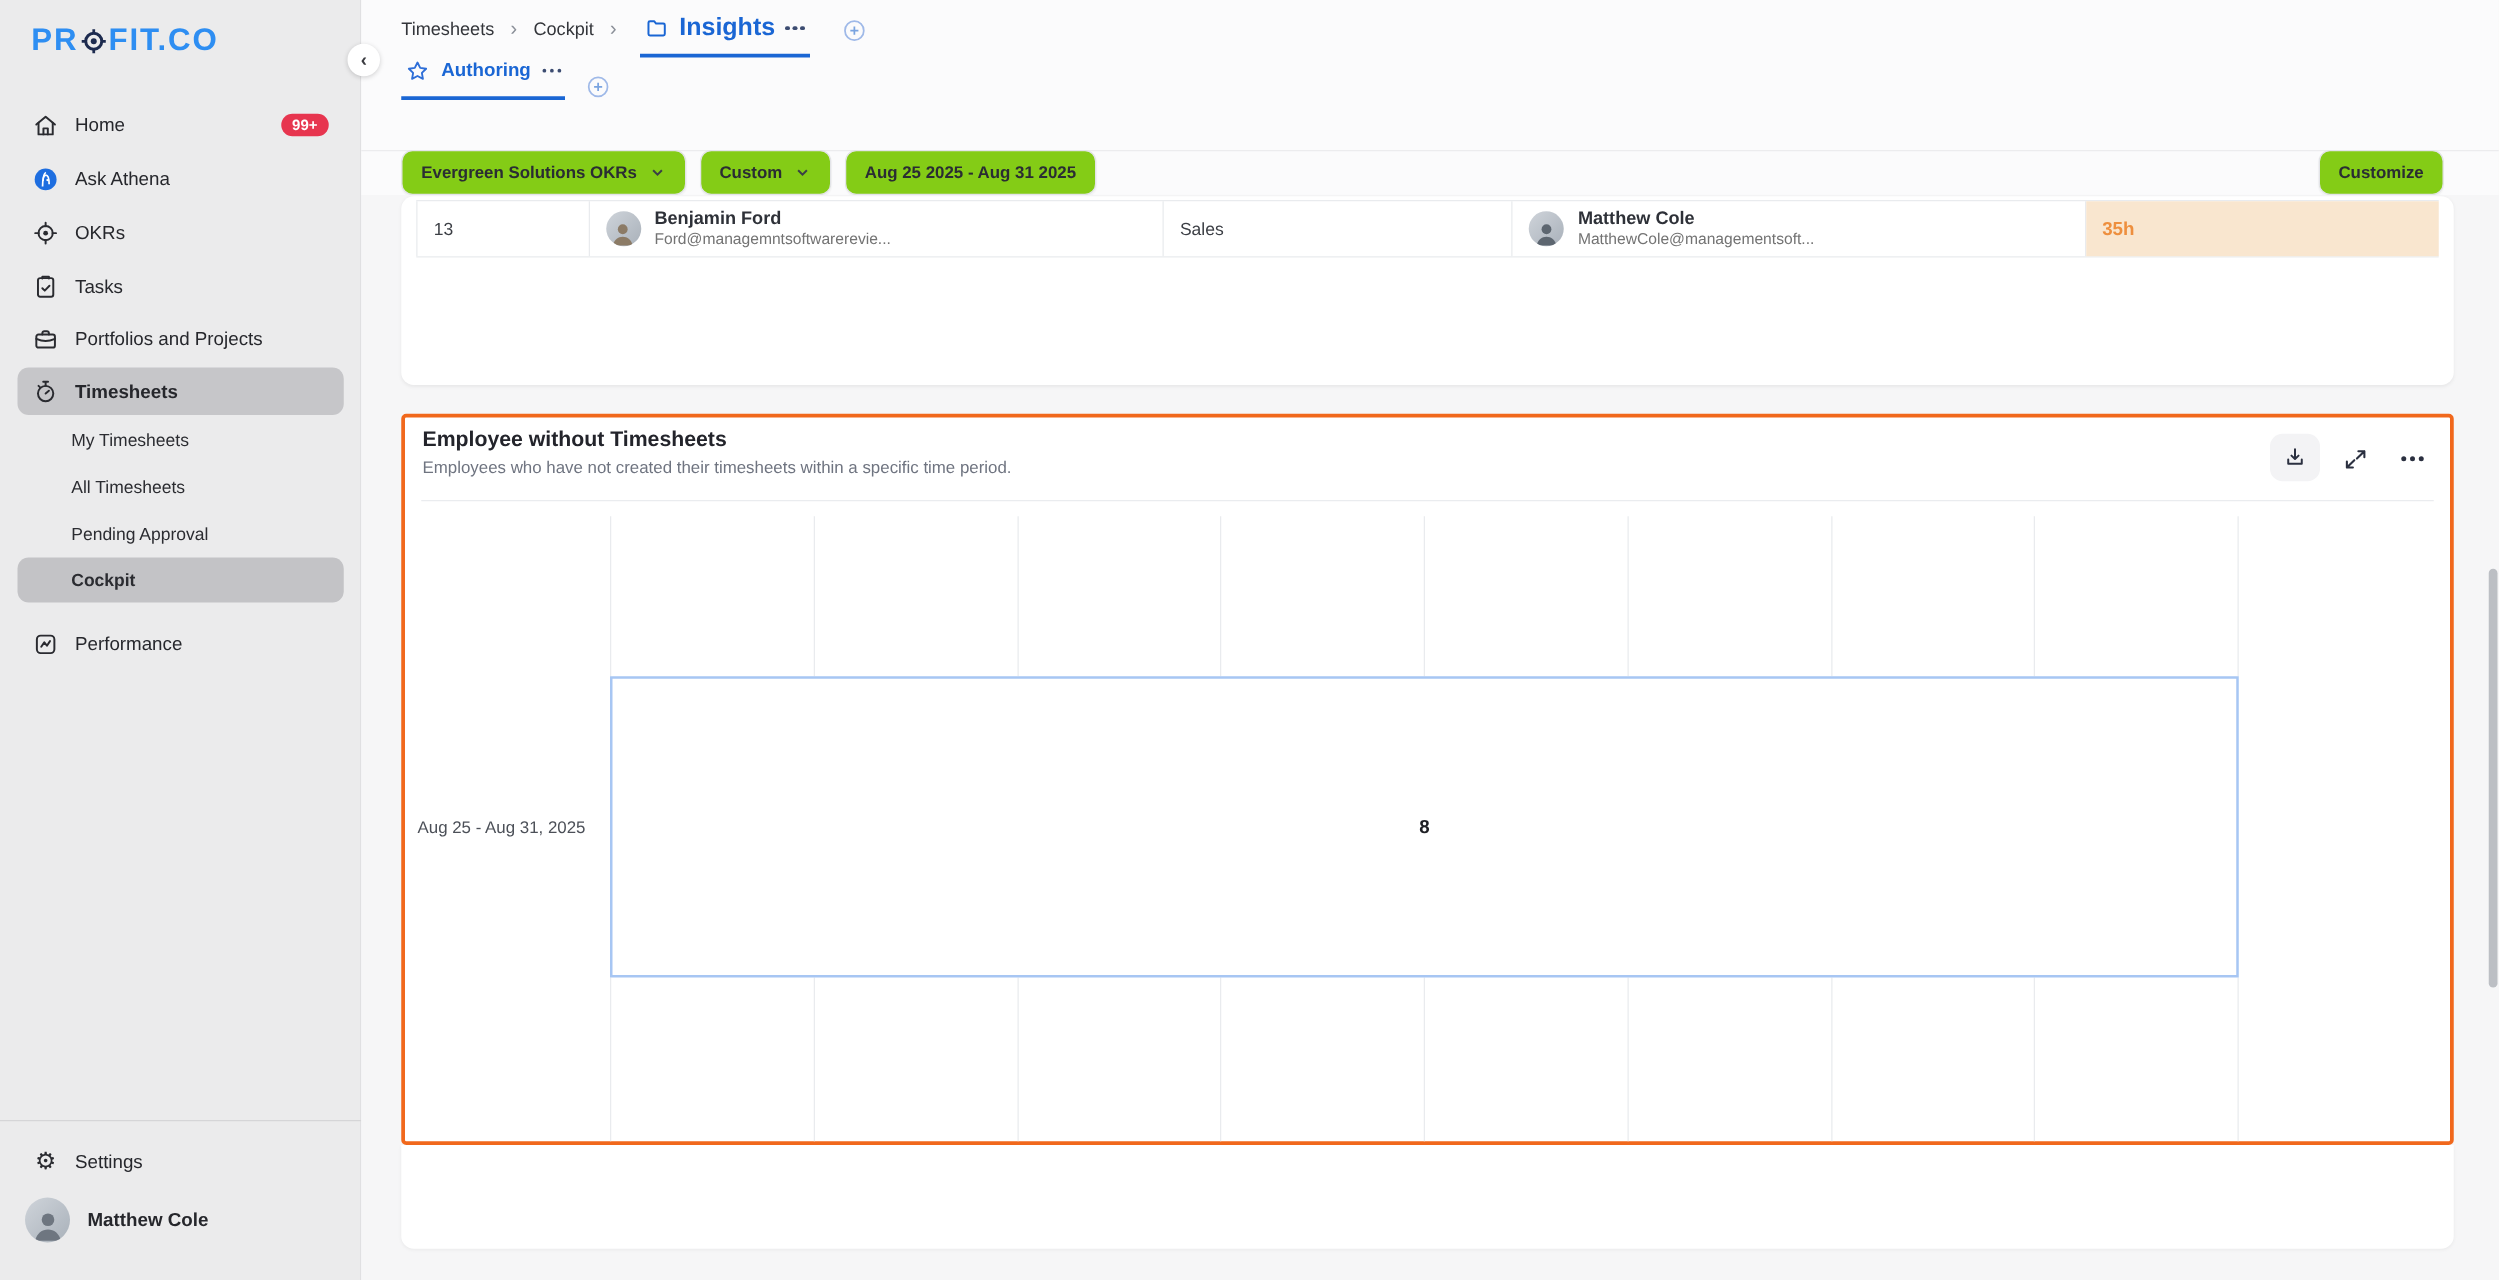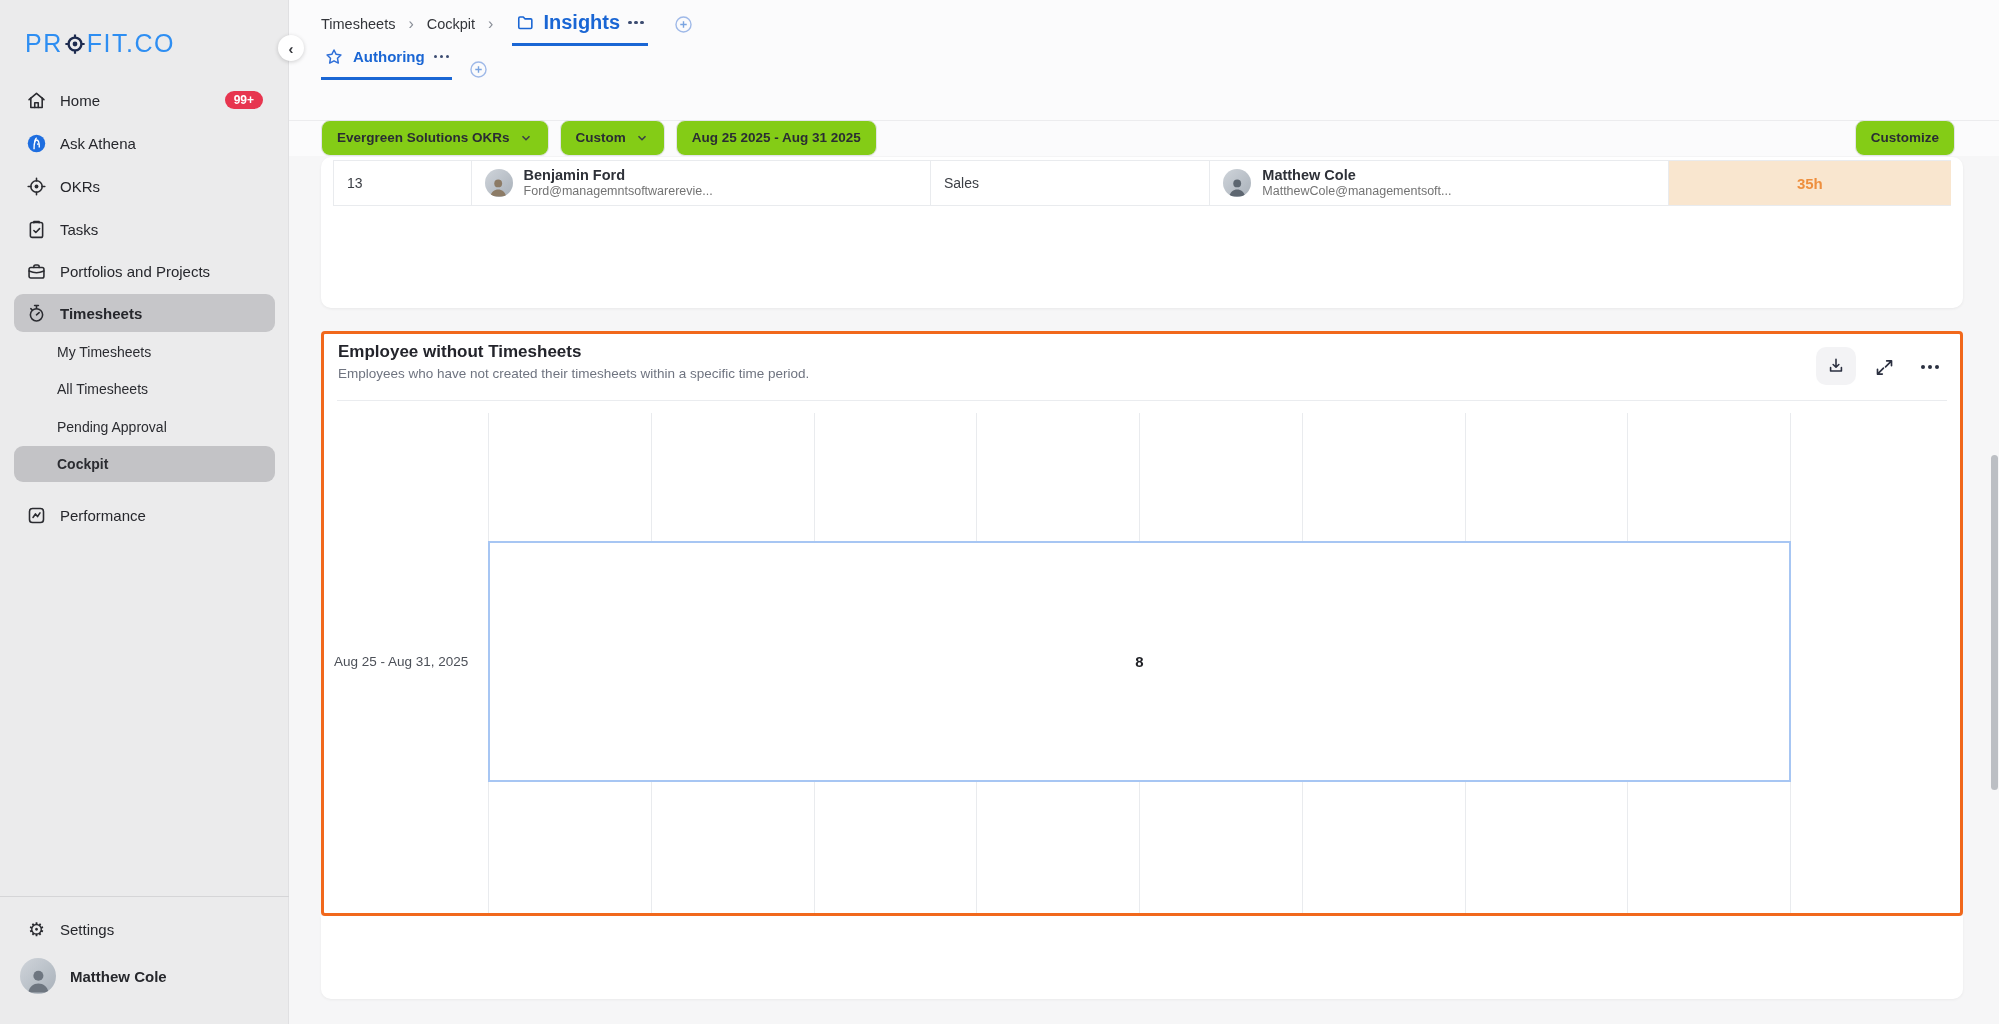--- a/index.html
+++ b/index.html
@@ -2,22 +2,22 @@
 <html><head>
 <meta charset="utf-8">
 <style>
   * { margin:0; padding:0; box-sizing:border-box; }
   html,body { width:1999px; height:1024px; overflow:hidden;
     font-family:"Liberation Sans", sans-serif; background:#f6f6f7; }
 
   
   .sidebar { position:absolute; left:0; top:0; width:289px; height:1024px;
     background:#ebebec; border-right:1px solid #e0e0e2; }
-  .logo { position:absolute; left:25px; top:18px; font-size:25px; font-weight:400;
-    letter-spacing:1.5px; color:#2e8ef2; display:flex; align-items:center; cursor:pointer;margin-top:11px; }
+  .logo { position:absolute; left:25px; top:18px; font-size:25px; font-weight:700;
+    letter-spacing:1.5px; color:#2e8ef2; display:flex; align-items:center; cursor:pointer; }
   .logo .target { width:22px; height:22px; margin:0 1px; }
   .nav-item { position:absolute; left:14px; width:261px; height:38px; display:flex;
     align-items:center; gap:13px; padding:0 12px; border-radius:9px; cursor:pointer;
     font-size:15px; font-weight:500; color:#26272c; }
   .nav-item svg, .nav-item .glyph { flex:0 0 21px; width:21px; height:21px; }
   .nav-item.active { background:#c6c6c9; font-weight:700; }
   .badge { margin-left:auto; background:#e7354f; color:#fff; font-size:12px; font-weight:700;
     border-radius:10px; padding:3px 9px; line-height:1; }
   .sub-item { position:absolute; left:14px; width:261px; height:36px; display:flex;
     align-items:center; padding:0 12px 0 43px; border-radius:9px; cursor:pointer;
@@ -71,21 +71,21 @@
   .panel1 { position:absolute; left:32px; top:1px; width:1642px; height:151px; background:#fff;
     border-radius:10px; box-shadow:0 1px 3px rgba(0,0,0,.06); overflow:hidden; }
   .t-row { position:absolute; left:12px; top:3px; width:1618px; height:46px; display:flex;
     border-top:1px solid #e9ebee; border-bottom:1px solid #e9ebee; cursor:pointer; }
   .t-cell { display:flex; align-items:center; padding:0 13px; border-right:1px solid #e9ebee;
     font-size:14px; color:#3c3f45; }
   .t-cell.first { border-left:1px solid #e9ebee; width:141px; }
   .t-cell.emp { width:469px; gap:11px; }
   .t-cell.dept { width:285px; }
   .t-cell.appr { width:468px; gap:11px; }
-  .t-cell.hours { width:288px; justify-content:center; background:#f9e6cf; border-right:none;
+  .t-cell.hours { width:288px; justify-content:flex-start; background:#f9e6cf; border-right:none;
     font-size:15px; font-weight:600; color:#ee8f3e; }
   .t-cell .avatar { width:28px; height:28px; flex:0 0 28px; }
   .person .p-name { font-size:14.5px; font-weight:600; color:#2e3138; line-height:1.25; }
   .person .p-email { font-size:12.5px; color:#737373; line-height:1.25; }
 
   
   .widget-card { position:absolute; left:32px; top:175px; width:1642px; height:585px;
     background:#fff; border:3px solid #f1681c; border-radius:4px; }
   .widget-title { position:absolute; left:14px; top:8px; font-size:17px; font-weight:700; color:#23242b; }
   .widget-sub { position:absolute; left:14px; top:32px; font-size:13.5px; color:#6f7480; }

